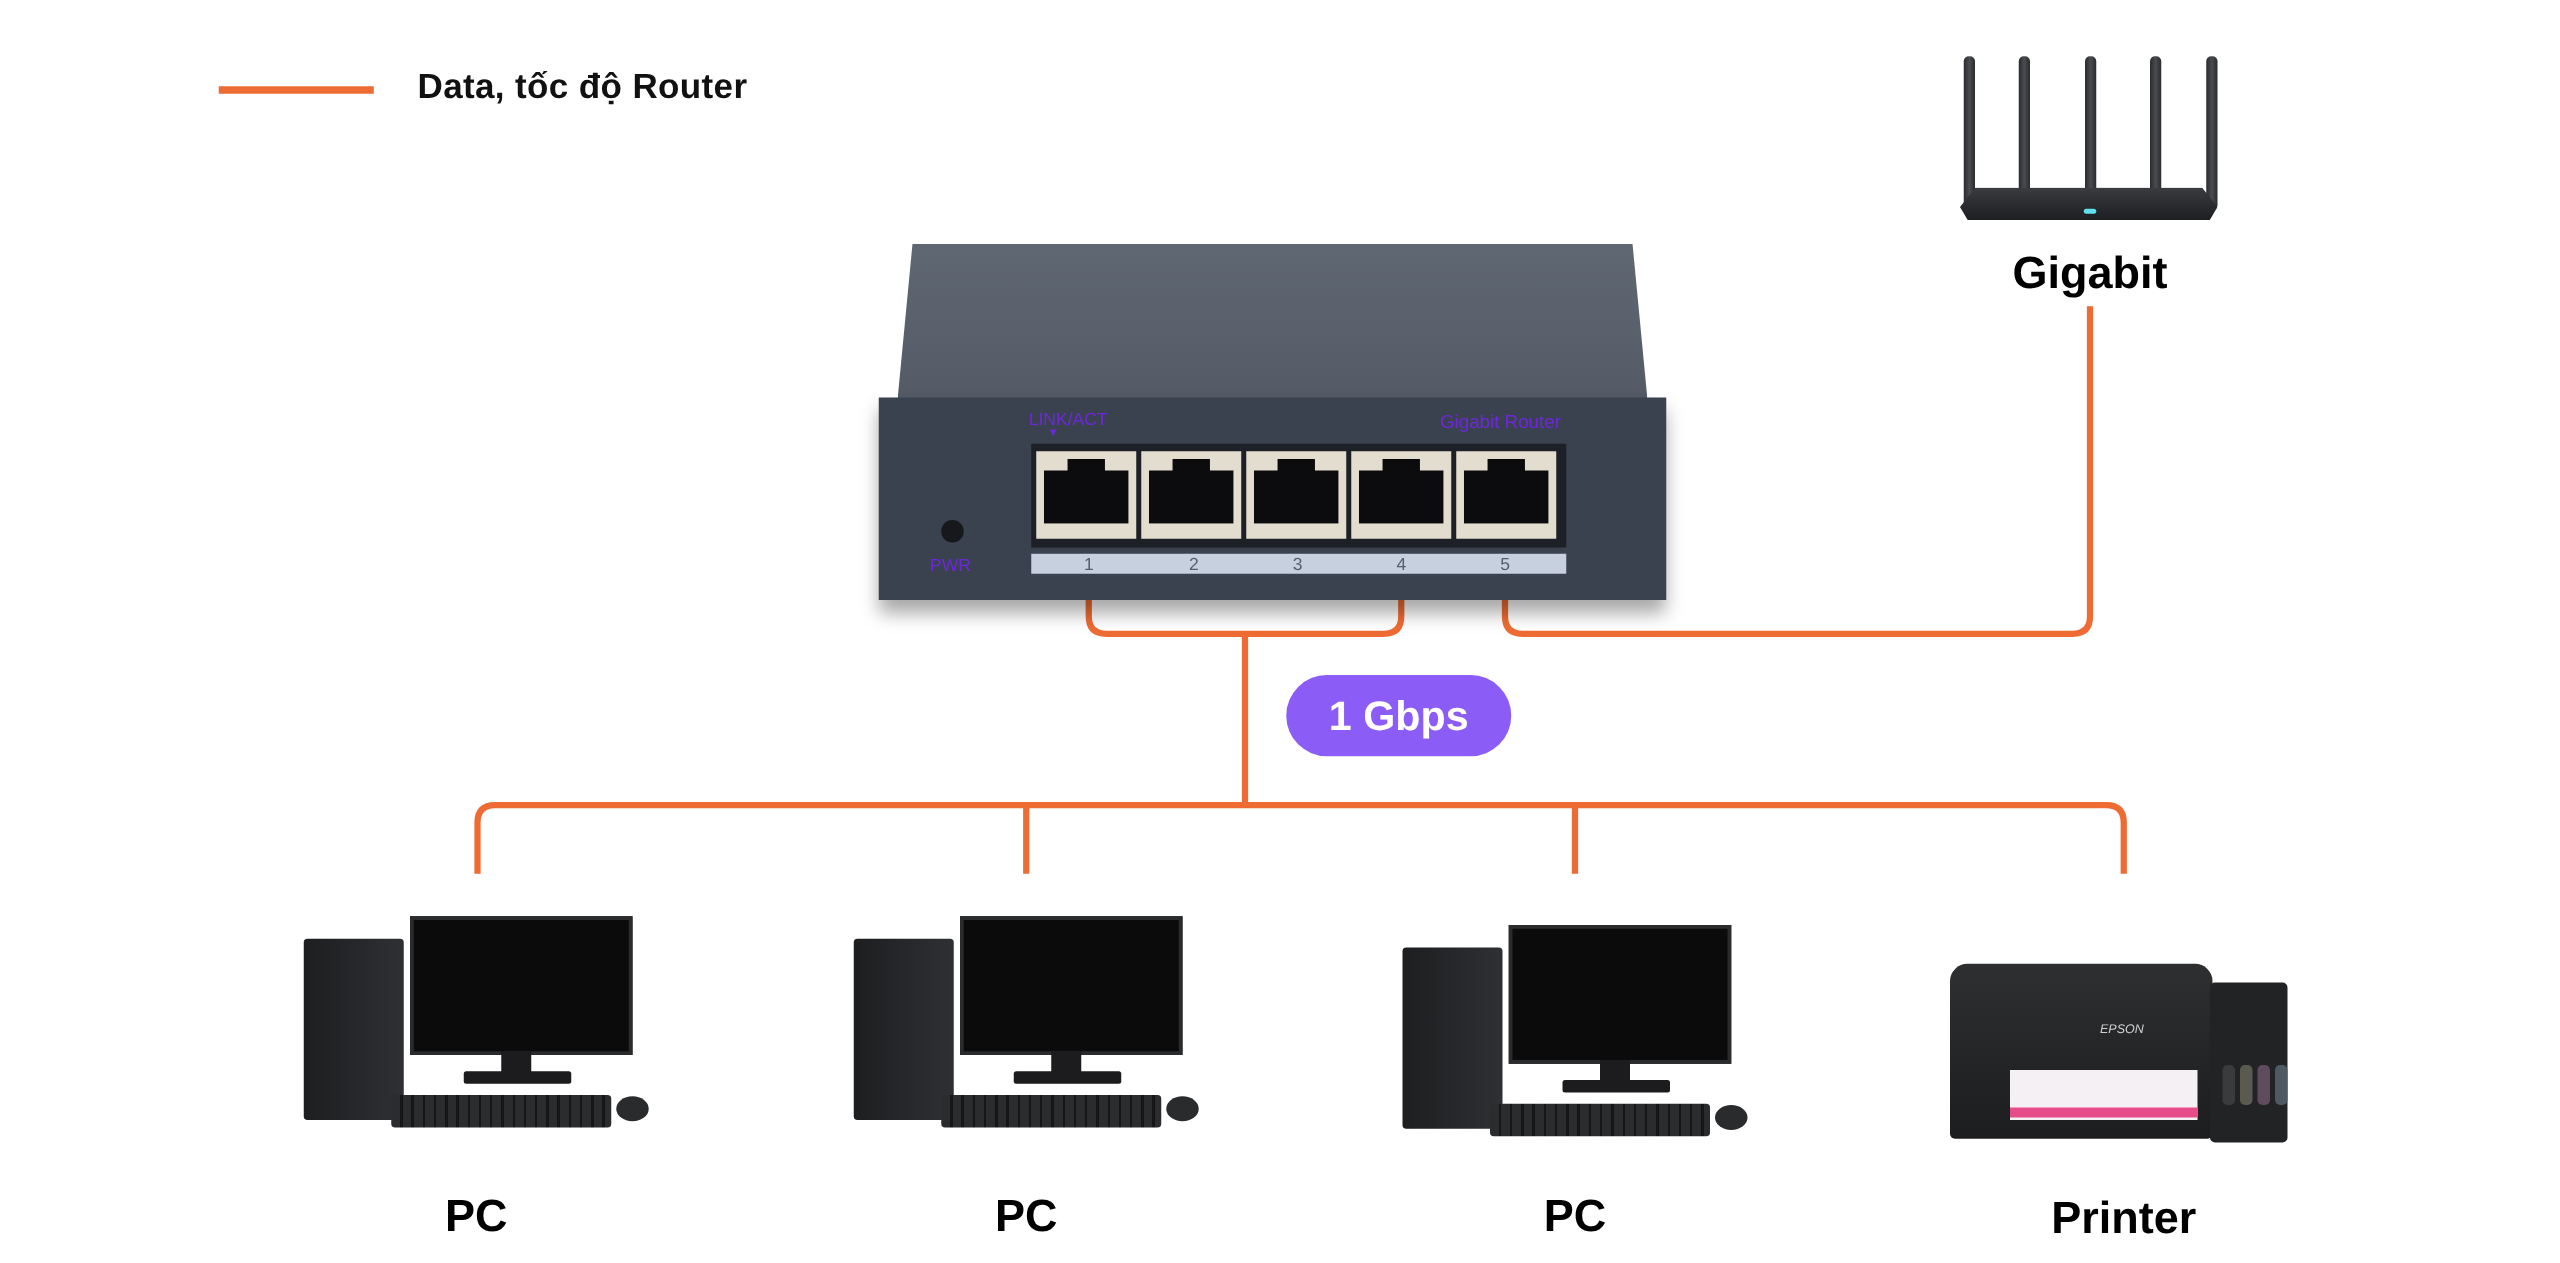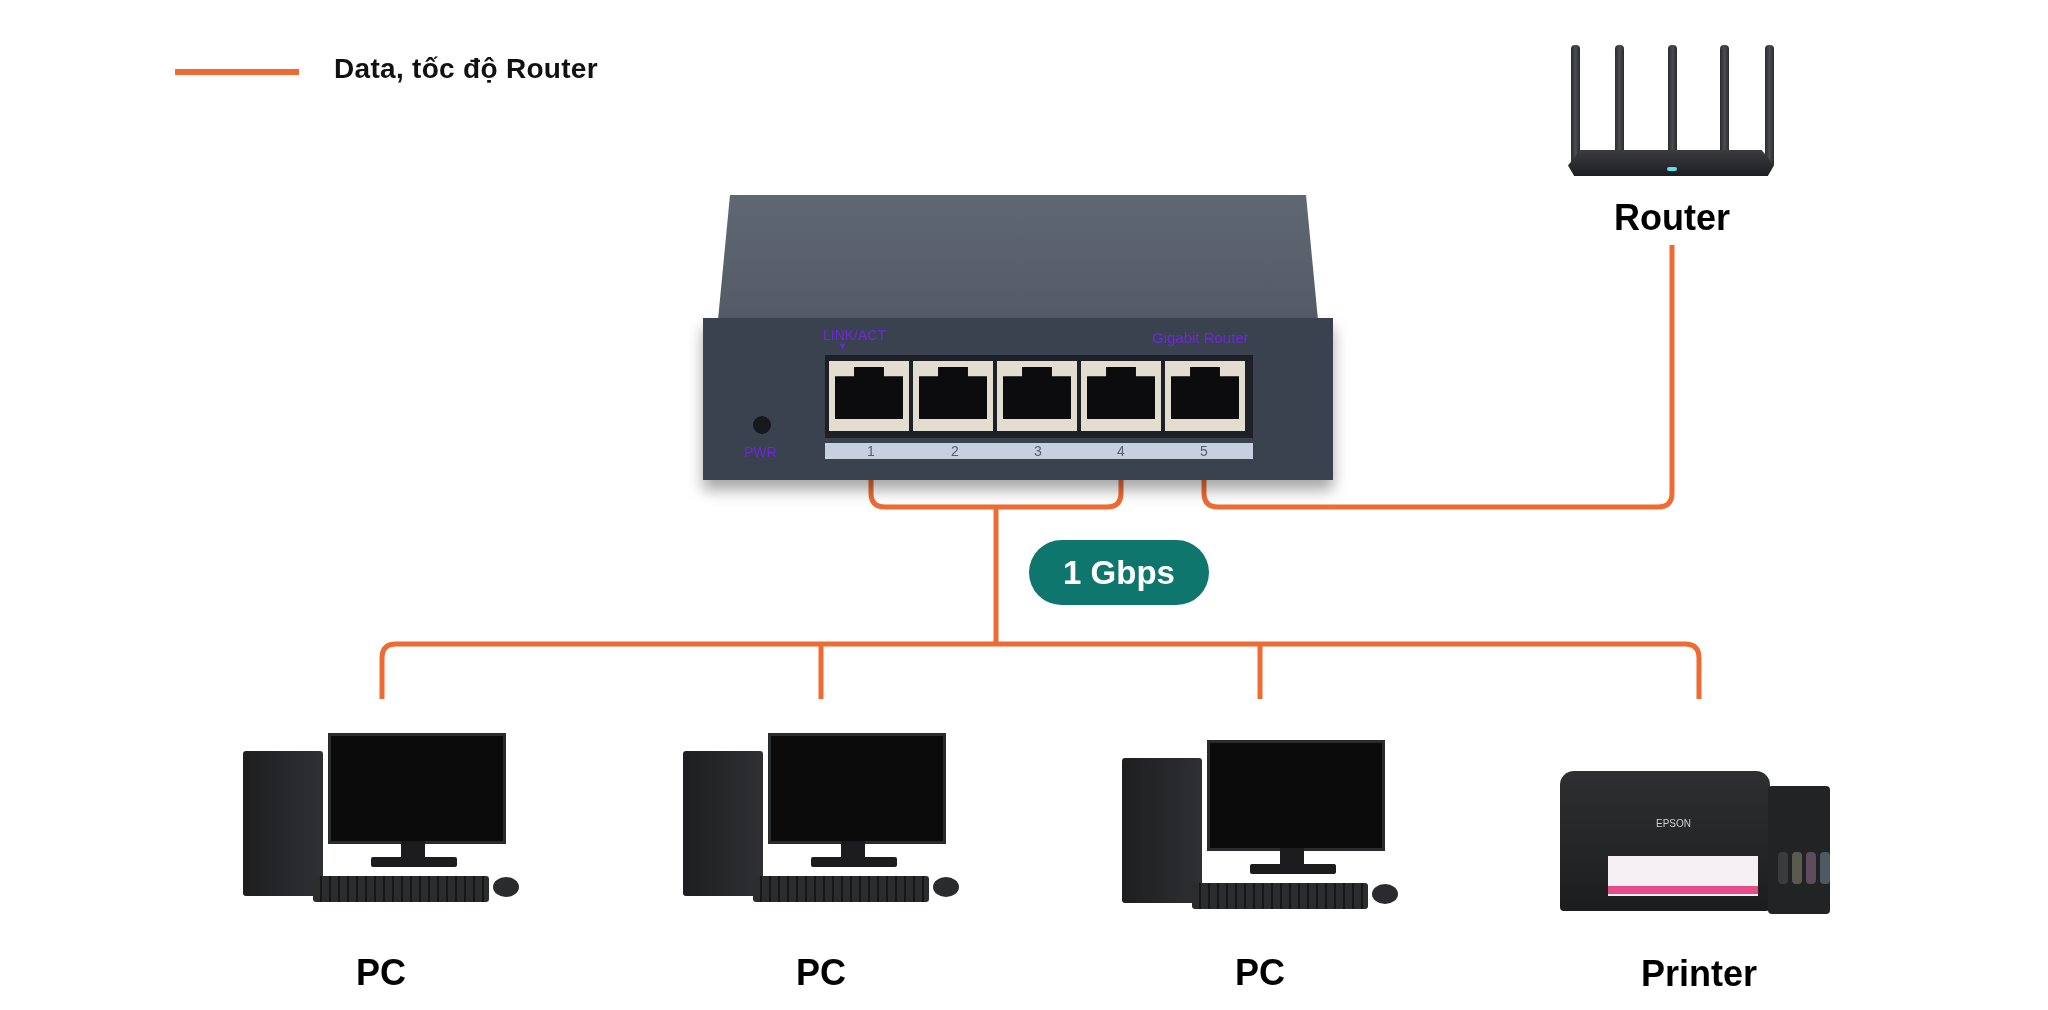--- a/index.html
+++ b/index.html
@@ -2,21 +2,21 @@
 <html><head>
 <meta charset="utf-8">
 <style>
   html, body { margin:0; padding:0; background:#ffffff; }
   body { width:2048px; height:1010px; position:relative; overflow:hidden;
          font-family:"Liberation Sans", sans-serif; }
   .abs { position:absolute; }
   #wires { position:absolute; left:0; top:0; width:2048px; height:1010px; }
   .legend-line { left:175px; top:69px; width:124px; height:6px; background:#ee6c33; }
   .legend-text { left:334px; top:53px; font-size:28px; font-weight:bold; color:#111; letter-spacing:0.3px; }
-  .badge { left:1029px; top:540px; width:180px; height:65px; border-radius:33px; background:#0f766e;
+  .badge { left:1029px; top:540px; width:180px; height:65px; border-radius:33px; background:#8b5cf6;
            color:#fff; font-size:33px; font-weight:bold; display:flex; align-items:center; justify-content:center; }
   .label { font-size:36px; font-weight:bold; color:#000; transform:translateX(-50%); white-space:nowrap; }
 
   
   .sw-top { left:718px; top:195px; width:600px; height:125px; background:linear-gradient(180deg,#5f6772,#545b66);
             clip-path:polygon(2% 0,98% 0,100% 100%,0 100%); }
   .sw-front { left:703px; top:318px; width:630px; height:162px; background:#3a4250;
               box-shadow:0 10px 14px rgba(0,0,0,0.35); }
   .sw-text { color:#6d28d9; font-size:14px; }
   .ports { left:825px; top:355px; width:428px; height:83px; background:#1d2026; }
@@ -41,21 +41,21 @@
   .base { position:absolute; left:128px; top:124px; width:86px; height:10px; background:#1c1c1e; border-radius:2px; }
   .keyboard { position:absolute; left:70px; top:143px; width:176px; height:26px; background:repeating-linear-gradient(90deg,#2b2c2e 0 7px,#161618 7px 9px); border-radius:3px; }
   .mouse { position:absolute; left:250px; top:144px; width:26px; height:20px; background:#2a2b2d; border-radius:50%; }
 
   
   .printer { position:absolute; left:1556px; top:756px; width:280px; height:160px; }
   .pr-body { position:absolute; left:4px; top:15px; width:210px; height:140px; background:linear-gradient(180deg,#2e2f31,#1c1d1f); border-radius:14px 14px 4px 4px; }
   .pr-tank { position:absolute; left:212px; top:30px; width:62px; height:128px; background:#222325; border-radius:4px; }
   .pr-paper { position:absolute; left:52px; top:100px; width:150px; height:40px; background:#f5f0f4; }
   .pr-paper-band { position:absolute; left:52px; top:130px; width:150px; height:8px; background:#e64b8a; }
-  .pr-brand { position:absolute; left:100px; top:62px; font-size:10px; color:#cfcfcf; }
+  .pr-brand { position:absolute; left:124px; top:62px; font-size:10px; color:#cfcfcf;font-style:italic; }
   .ink { position:absolute; top:96px; width:10px; height:32px; border-radius:4px; }
 </style>
 </head>
 <body>
 
 <svg id="wires" viewBox="0 0 2048 1010">
   <g fill="none" stroke="#ee6c33" stroke-width="5" stroke-linecap="butt" stroke-linejoin="round">
     <path d="M871 459 V493 Q871 507 885 507 H1107 Q1121 507 1121 493 V459"></path>
     <path d="M996 507 V644"></path>
     <path d="M382 699 V658 Q382 644 396 644 H1685 Q1699 644 1699 658 V699"></path>
@@ -106,21 +106,21 @@
 
 <div>
   <div class="antenna" style="left:1571px;"></div>
   <div class="antenna" style="left:1615px;"></div>
   <div class="antenna" style="left:1668px;"></div>
   <div class="antenna" style="left:1720px;"></div>
   <div class="antenna" style="left:1765px;"></div>
   <div class="abs router-body"></div>
   <div class="abs router-led"></div>
 </div>
-<div class="abs label" style="left:1672px;top:197px;">Router</div>
+<div class="abs label" style="left:1672px;top:197px;">Gigabit</div>
 
 <div class="pc" style="left:243px;top:733px;">
   <div class="tower"></div>
   <div class="monitor"></div>
   <div class="stand"></div>
     <div class="base"></div>
   <div class="keyboard"></div>
   <div class="mouse"></div>
 </div>
 <div class="abs label" style="left:381px;top:952px;">PC</div>

